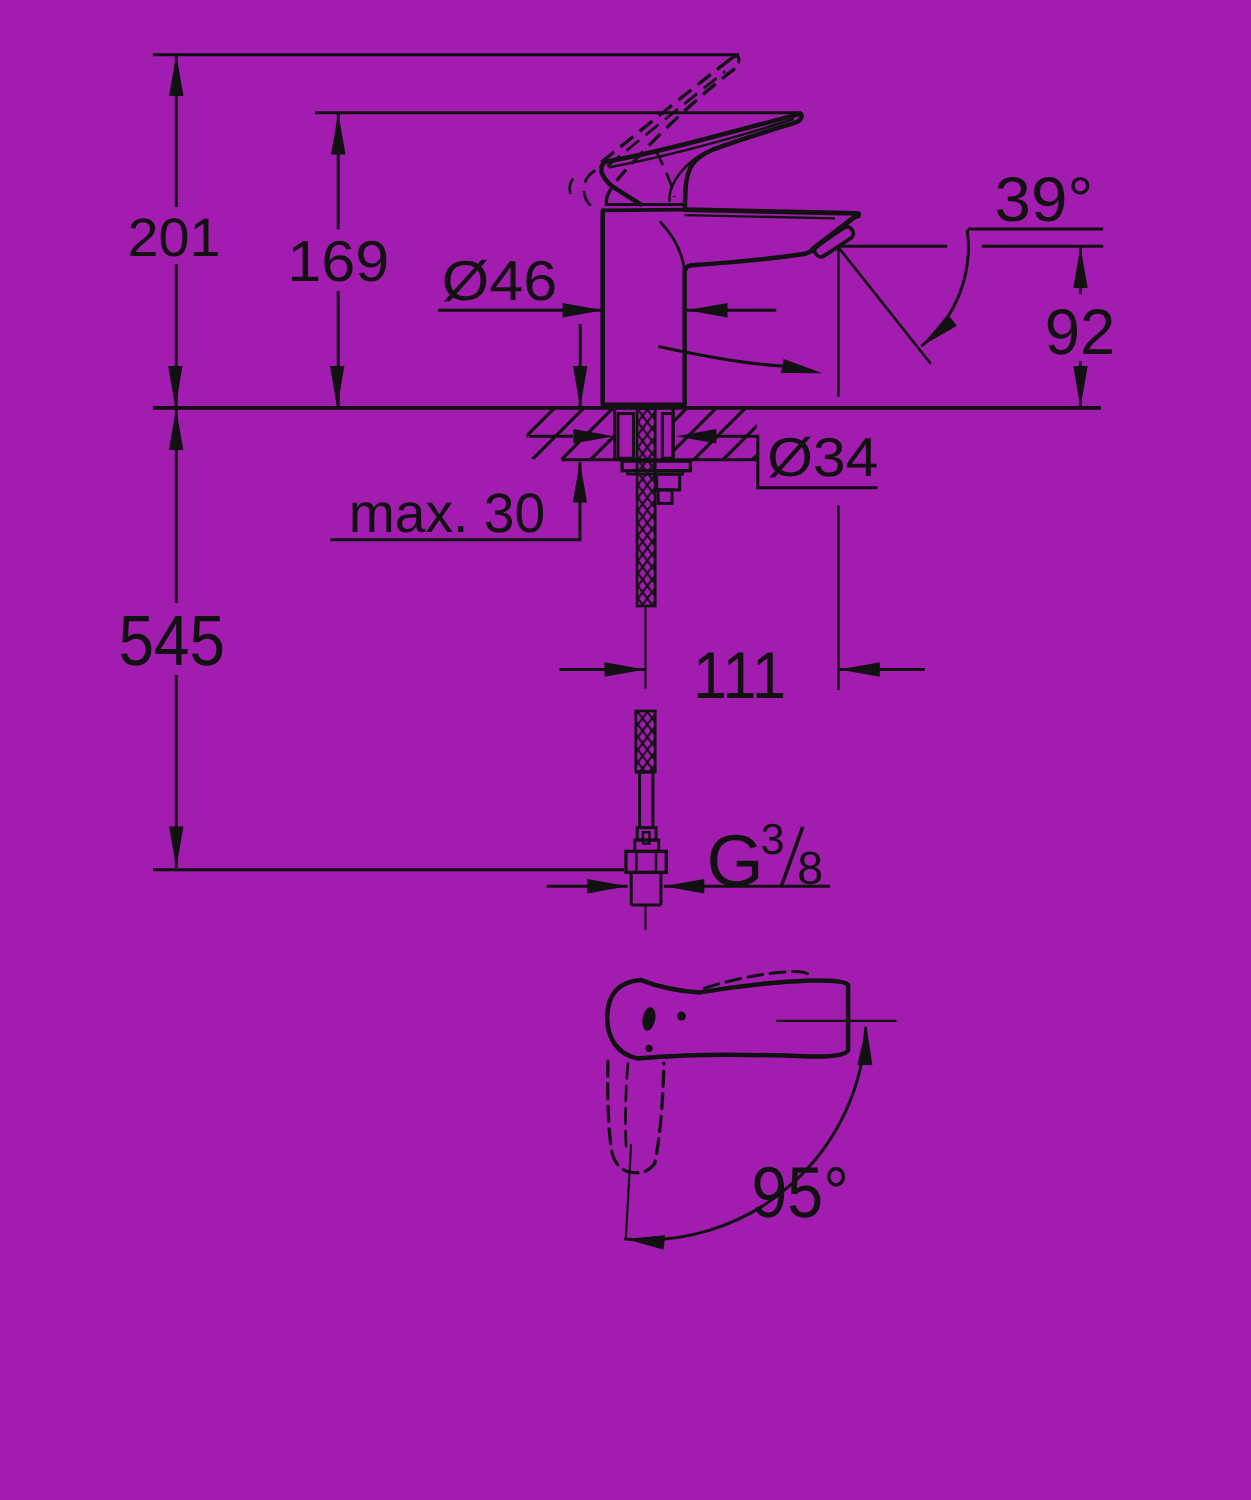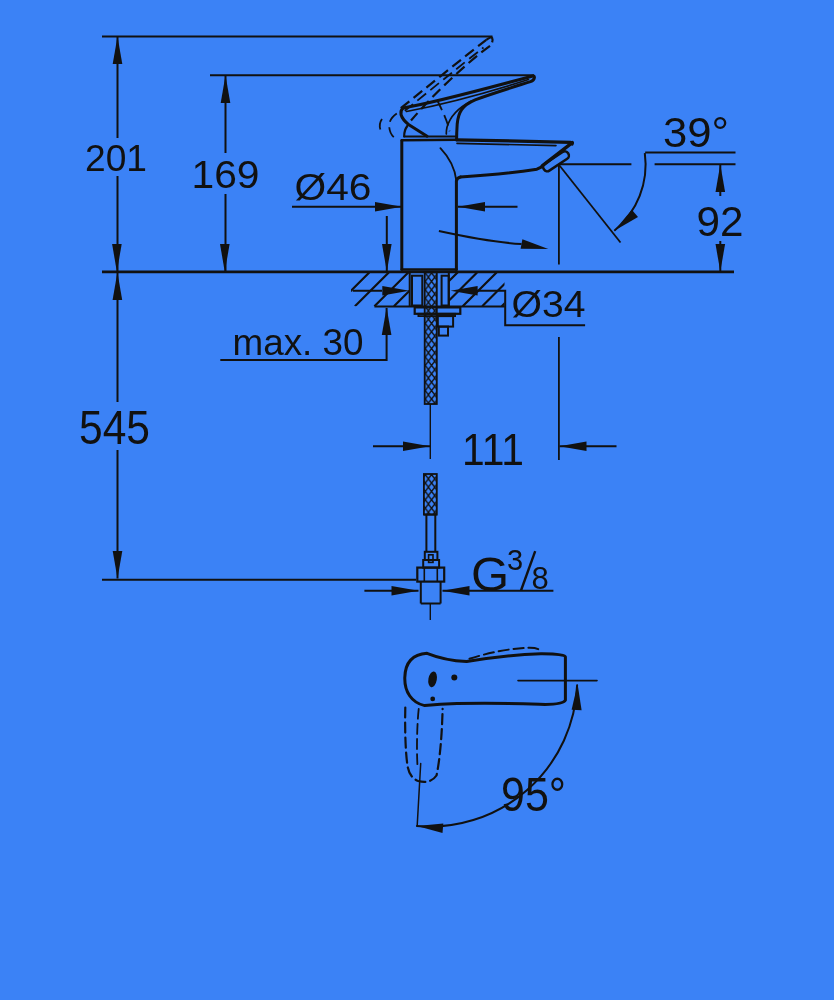--- a/index.html
+++ b/index.html
@@ -1,16 +1,16 @@
 <!DOCTYPE html>
 <html><head>
 <meta charset="utf-8">
 <style>
   html,body{margin:0;padding:0;background:#ffffff;}
-  .page{width:834px;height:1000px;position:relative;background:#3b82f6;overflow:hidden;}
+  .page{width:834px;height:1000px;position:relative;background:#a21caf;overflow:hidden;}
   svg{display:block;}
   text{font-family:"Liberation Sans",sans-serif;fill:#111;}
   .t201{font-size:36px;}
   .t169{font-size:38.5px;}
   .t545{font-size:47.5px;}
   .t46{font-size:37.5px;}
   .t39{font-size:42px;}
   .t92{font-size:43px;}
   .t34{font-size:36.5px;}
   .tmax{font-size:37px;}

